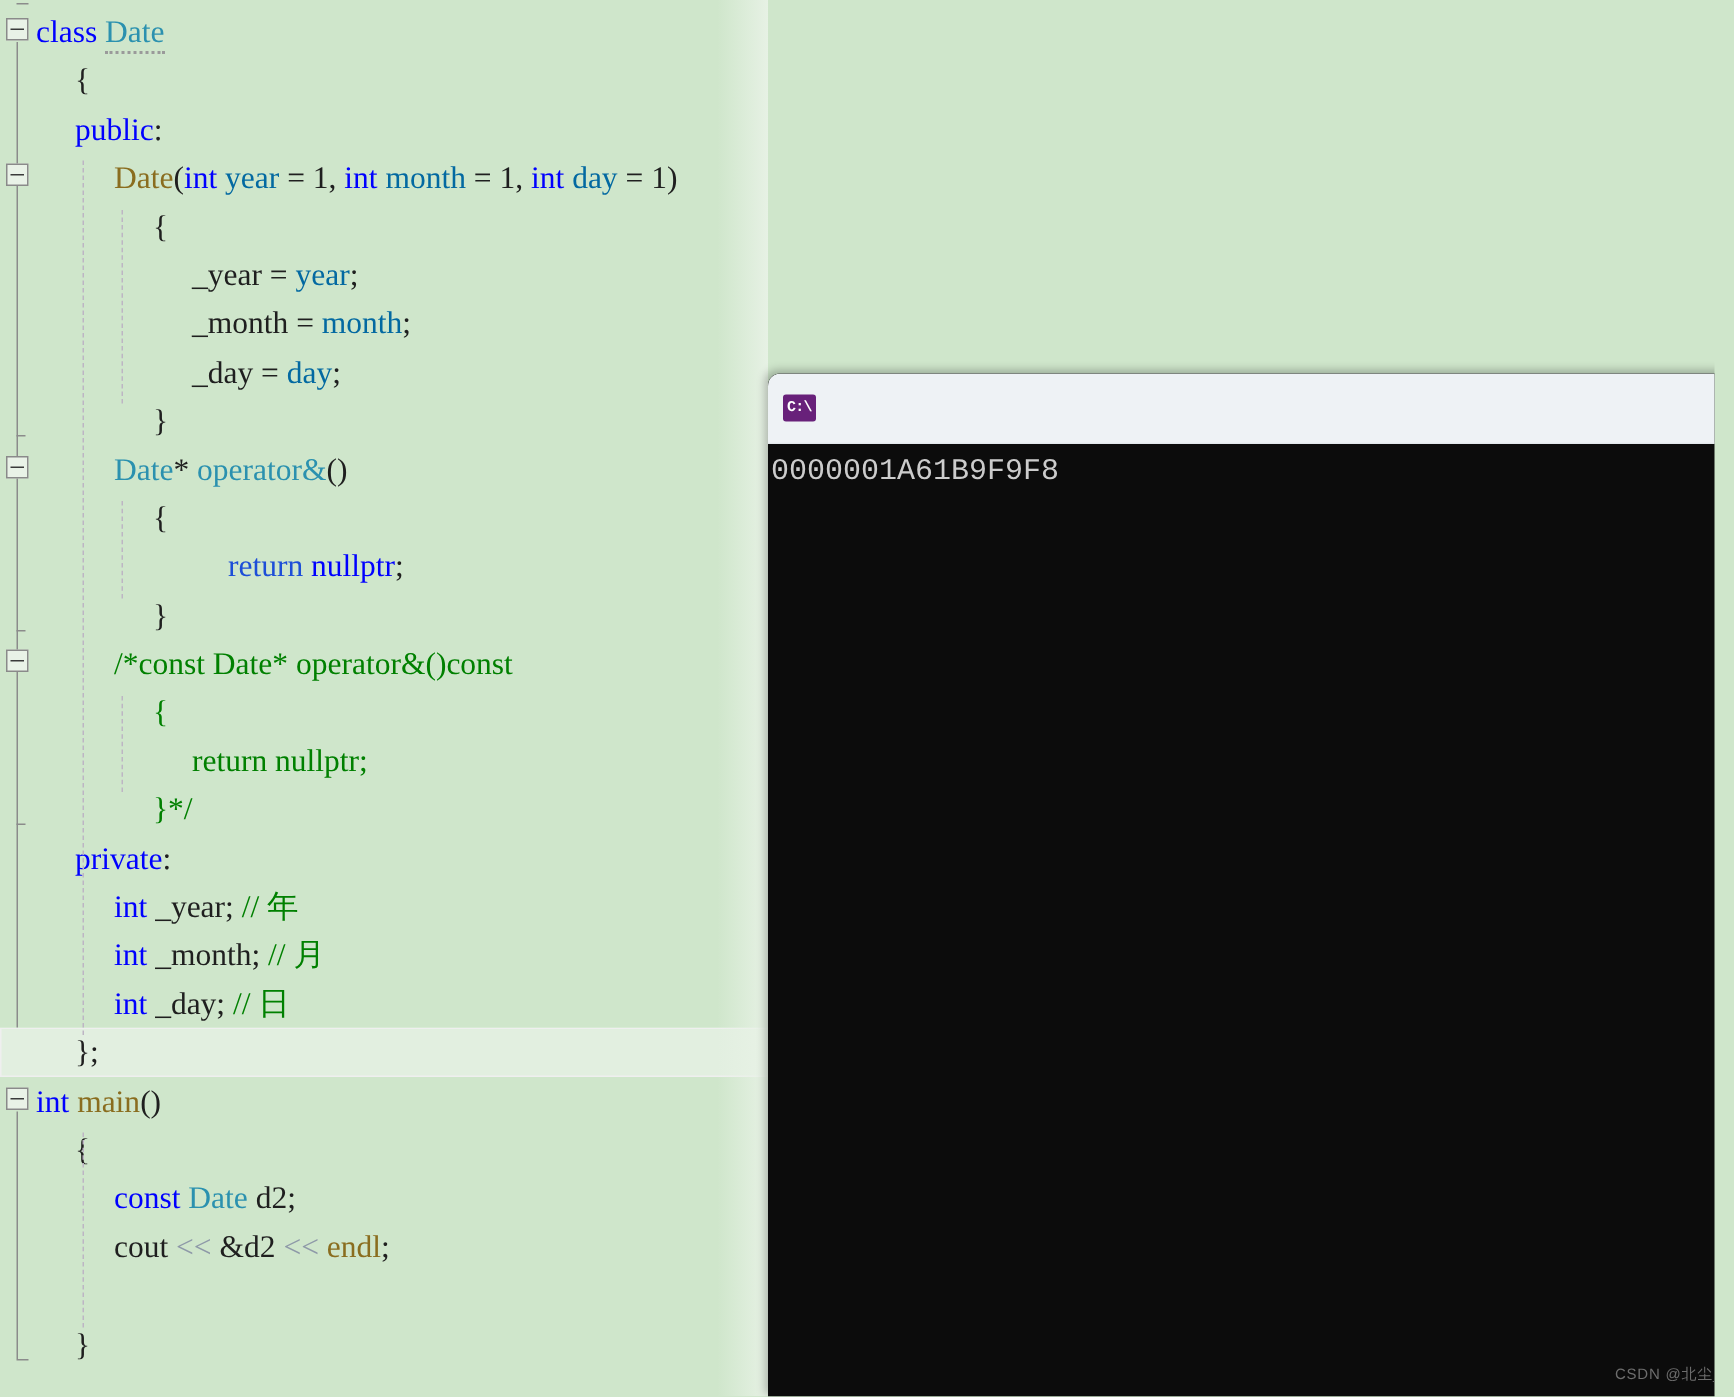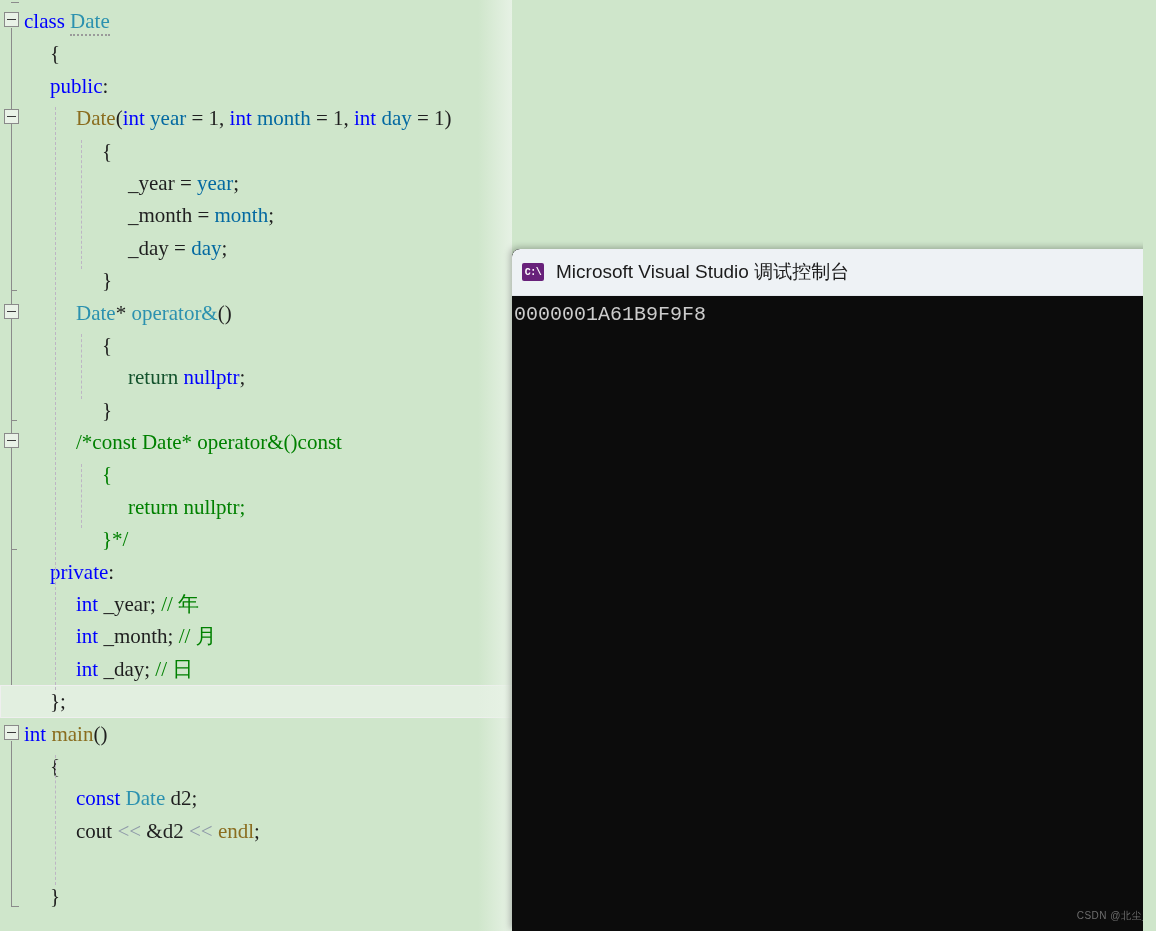--- a/index.html
+++ b/index.html
@@ -70,21 +70,21 @@
   .guide {
     position: absolute; width: 0; border-left: 1px dashed #bdb5c4;
   }
 
   
   .k   { color: #0000ff; }              
   .type{ color: #2b91af; }              
   .fn  { color: #8a6d1f; }              
   .par { color: #0369a1; }              
   .cmt { color: #008000; }              
-  .ctl { color: #14532d; }              
+  .ctl { color: #1d4ed8; margin-left: 24px; }              
   .op  { color: #8e99a8; }              
   .pl  { color: #1f1f1f; }
   .squig { border-bottom: 2px dotted #9a9a9a; padding-bottom: 1px; }
 
   
   .console {
     position: absolute; left: 512px; top: 249px;
     width: 644px; height: 682px;
     background: #0c0c0c;
     border-top-left-radius: 8px;
@@ -164,19 +164,18 @@
         <div class="fold-tick" style="top: 419.8px;"></div>
         <div class="fold-tick" style="top: 549.4px;"></div>
       </div>
     <div class="code" id="code" style="top: 5px;"><div class="line"><span style="padding-left: 0px;"></span><span class="k">class </span><span class="type squig">Date</span></div><div class="line"><span style="padding-left: 26px;"></span><span class="pl">{</span></div><div class="line"><span style="padding-left: 26px;"></span><span class="k">public</span><span class="pl">:</span></div><div class="line"><span style="padding-left: 52px;"></span><span class="fn">Date</span><span class="pl">(</span><span class="k">int</span><span class="pl"> </span><span class="par">year</span><span class="pl"> = 1, </span><span class="k">int</span><span class="pl"> </span><span class="par">month</span><span class="pl"> = 1, </span><span class="k">int</span><span class="pl"> </span><span class="par">day</span><span class="pl"> = 1)</span></div><div class="line"><span style="padding-left: 78px;"></span><span class="pl">{</span></div><div class="line"><span style="padding-left: 104px;"></span><span class="pl">_year = </span><span class="par">year</span><span class="pl">;</span></div><div class="line"><span style="padding-left: 104px;"></span><span class="pl">_month = </span><span class="par">month</span><span class="pl">;</span></div><div class="line"><span style="padding-left: 104px;"></span><span class="pl">_day = </span><span class="par">day</span><span class="pl">;</span></div><div class="line"><span style="padding-left: 78px;"></span><span class="pl">}</span></div><div class="line"><span style="padding-left: 52px;"></span><span class="type">Date</span><span class="pl">* </span><span class="type">operator&amp;</span><span class="pl">()</span></div><div class="line"><span style="padding-left: 78px;"></span><span class="pl">{</span></div><div class="line"><span style="padding-left: 104px;"></span><span class="ctl">return</span><span class="pl"> </span><span class="k">nullptr</span><span class="pl">;</span></div><div class="line"><span style="padding-left: 78px;"></span><span class="pl">}</span></div><div class="line"><span style="padding-left: 52px;"></span><span class="cmt">/*const Date* operator&amp;()const</span></div><div class="line"><span style="padding-left: 78px;"></span><span class="cmt">{</span></div><div class="line"><span style="padding-left: 104px;"></span><span class="cmt">return nullptr;</span></div><div class="line"><span style="padding-left: 78px;"></span><span class="cmt">}*/</span></div><div class="line"><span style="padding-left: 26px;"></span><span class="k">private</span><span class="pl">:</span></div><div class="line"><span style="padding-left: 52px;"></span><span class="k">int</span><span class="pl"> _year; </span><span class="cmt">// 年</span></div><div class="line"><span style="padding-left: 52px;"></span><span class="k">int</span><span class="pl"> _month; </span><span class="cmt">// 月</span></div><div class="line"><span style="padding-left: 52px;"></span><span class="k">int</span><span class="pl"> _day; </span><span class="cmt">// 日</span></div><div class="line cur"><span style="padding-left: 26px;"></span><span class="pl">};</span></div><div class="line"><span style="padding-left: 0px;"></span><span class="k">int</span><span class="pl"> </span><span class="fn">main</span><span class="pl">()</span></div><div class="line"><span style="padding-left: 26px;"></span><span class="pl">{</span></div><div class="line"><span style="padding-left: 52px;"></span><span class="k">const</span><span class="pl"> </span><span class="type">Date</span><span class="pl"> d2;</span></div><div class="line"><span style="padding-left: 52px;"></span><span class="pl">cout </span><span class="op">&lt;&lt;</span><span class="pl"> &amp;d2 </span><span class="op">&lt;&lt;</span><span class="pl"> </span><span class="fn">endl</span><span class="pl">;</span></div><div class="line"><span style="padding-left: 52px;"></span><span class="pl"></span></div><div class="line"><span style="padding-left: 26px;"></span><span class="pl">}</span></div><div class="guide" style="left: 55.2px; top: 102.2px; height: 583.2px;"></div><div class="guide" style="left: 81.2px; top: 134.6px; height: 129.6px;"></div><div class="guide" style="left: 81.2px; top: 329px; height: 64.8px;"></div><div class="guide" style="left: 81.2px; top: 458.6px; height: 64.8px;"></div><div class="guide" style="left: 55.2px; top: 750.2px; height: 129.6px;"></div></div>
     <div class="editor-fade"></div>
   </div>
 
   <div class="console">
     <div class="titlebar">
       <div class="cmd-icon">C:\</div>
-      <div class="title-text">Microsoft Visual Studio 调试控制台</div>
     </div>
     <div class="console-body" id="console-body"><div class="cline">0000001A61B9F9F8</div><div class="cline">&nbsp;</div></div>
     <div class="watermark">CSDN @北尘_</div>
   </div>
 
 </div>
 
 </body></html>

